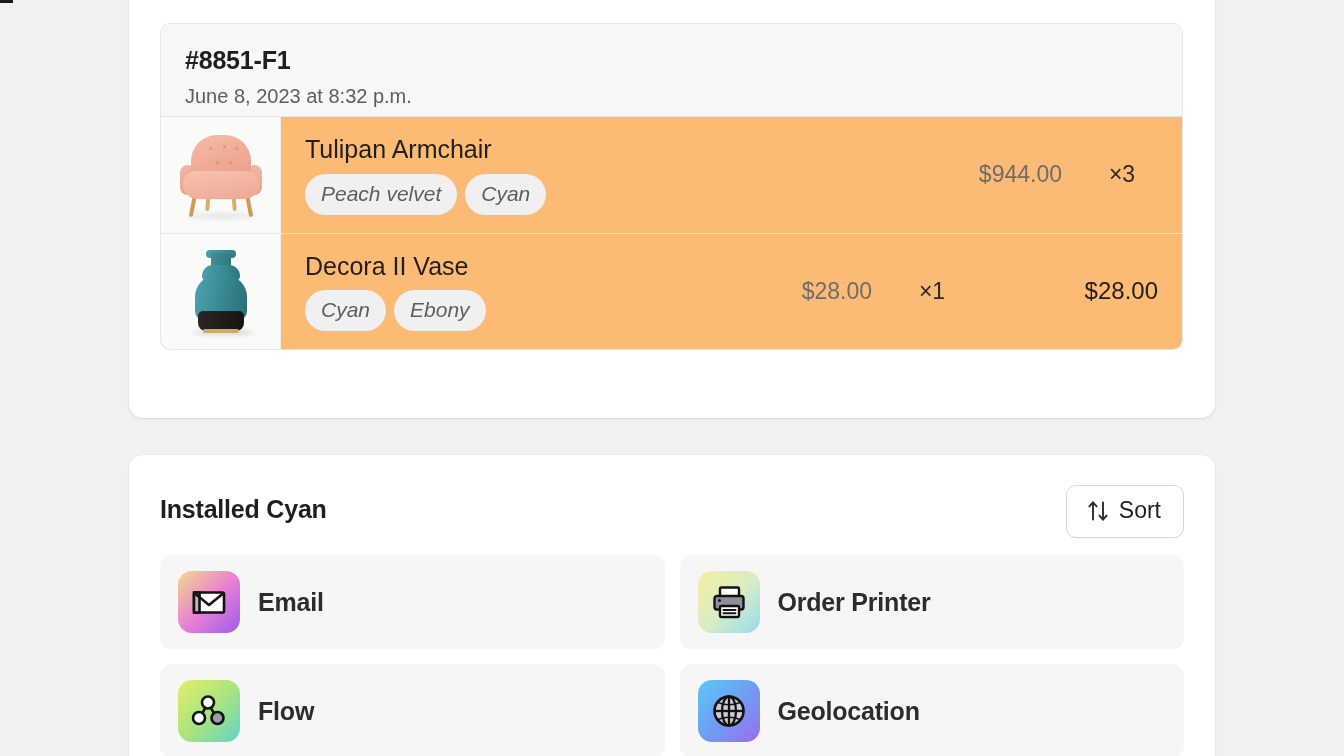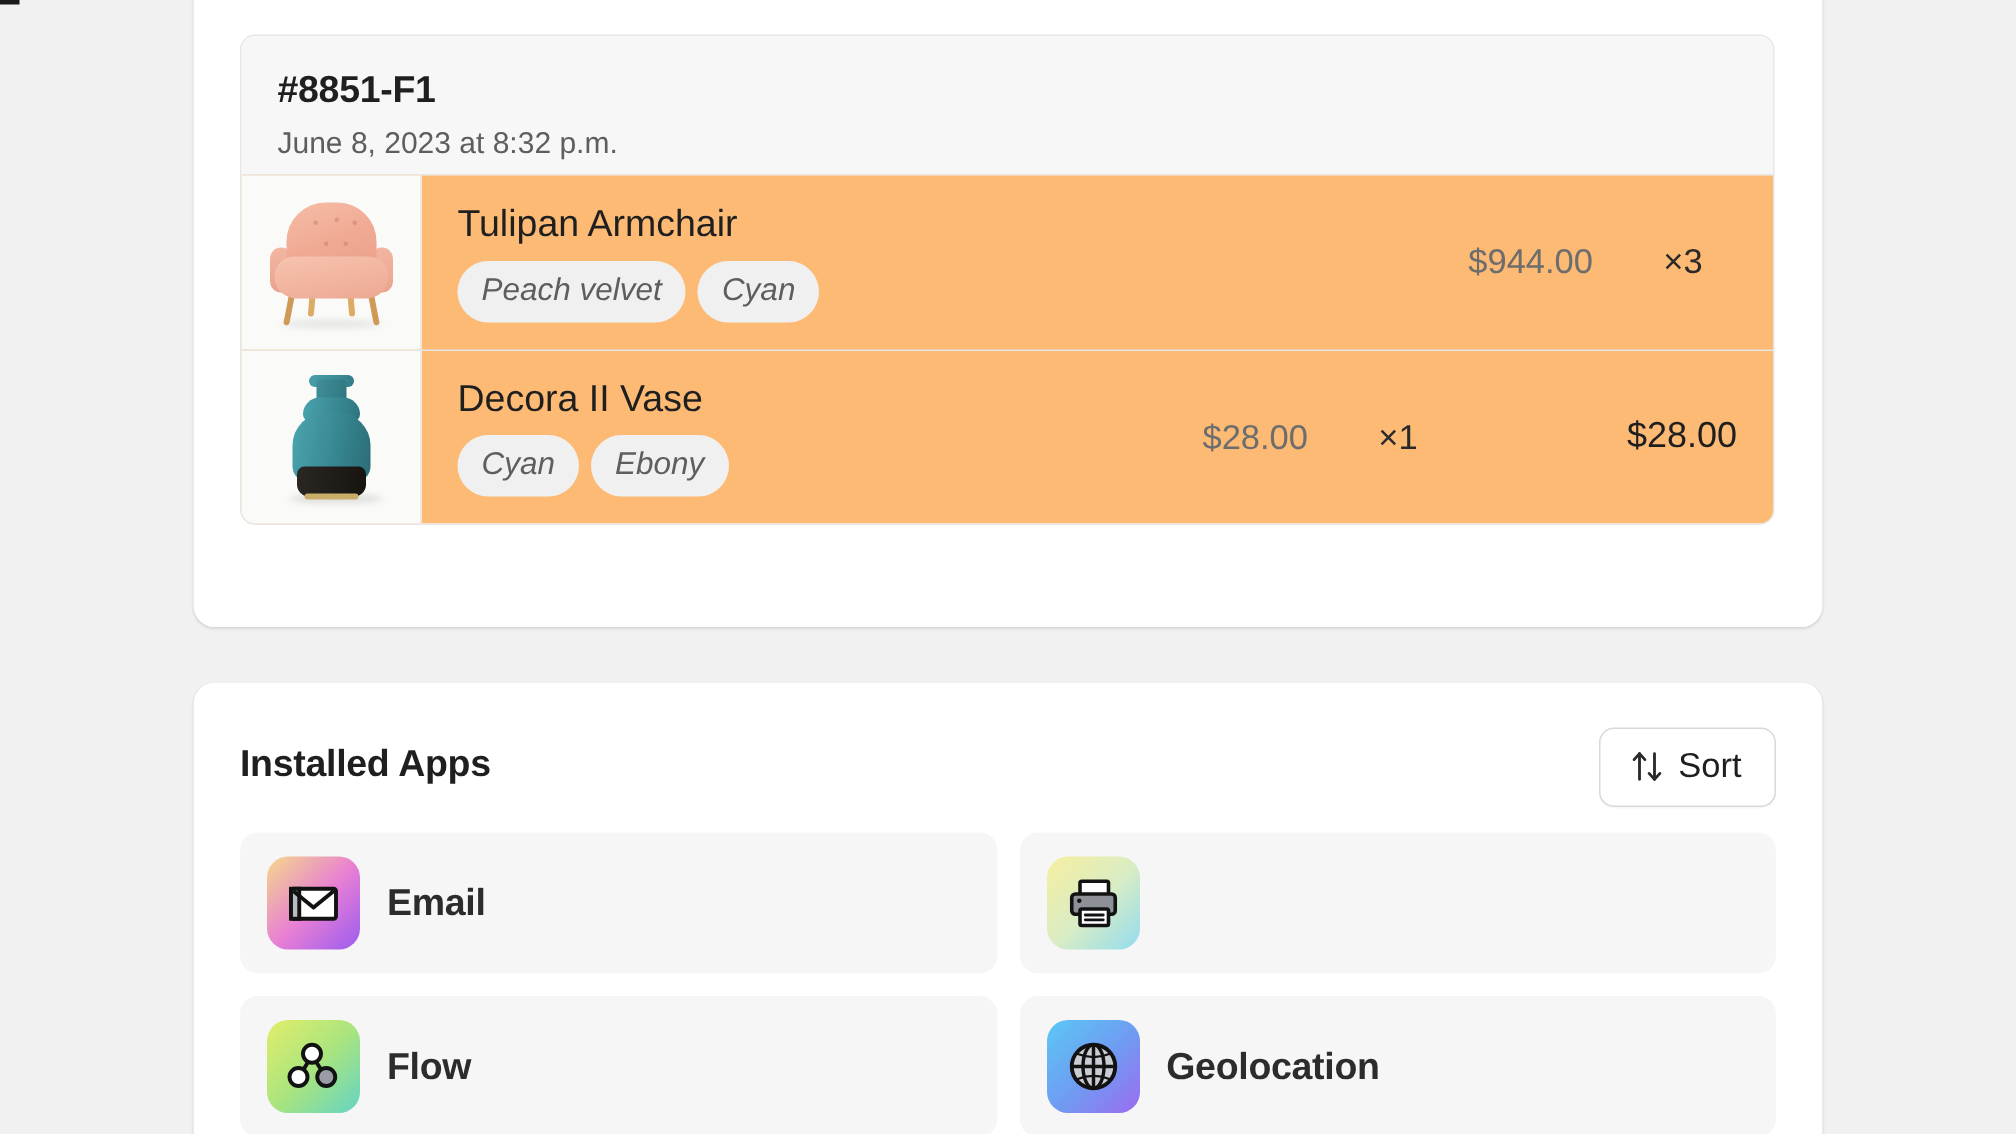--- a/index.html
+++ b/index.html
@@ -270,21 +270,21 @@
         <div class="price-cell">$28.00</div>
         <div class="qty-cell">×1</div>
         <div class="total-cell">$28.00</div>
       </div>
 
     </div>
   </div>
 
   <div class="card" id="apps-card">
     <div class="apps-head">
-      <div class="apps-title">Installed Apps</div>
+      <div class="apps-title">Installed Cyan</div>
       <div class="sort-btn">
         <svg class="sort-icon" viewBox="0 0 22 24">
           <g stroke="#2a2a2a" stroke-width="1.9" fill="none" stroke-linecap="round" stroke-linejoin="round">
             <path d="M6 20.5 V3.5"></path>
             <path d="M2.4 7.4 L6 3.4 L9.6 7.4"></path>
             <path d="M16 3.5 V20.5"></path>
             <path d="M12.4 16.6 L16 20.6 L19.6 16.6"></path>
           </g>
         </svg>
         <span>Sort</span>
@@ -307,20 +307,21 @@
       <div class="app-tile">
         <div class="app-icon" id="icon-printer" style="background: linear-gradient(135deg, rgb(246, 239, 160) 0%, rgb(217, 236, 196) 52%, rgb(147, 220, 240) 100%);">
           <svg width="40" height="40" viewBox="0 0 40 40">
             <rect x="11" y="5.5" width="19" height="9" rx="1.2" fill="#ffffff" stroke="#121212" stroke-width="2.4"></rect>
             <rect x="5.5" y="14" width="29" height="13.5" rx="2.4" fill="#8e9098" stroke="#121212" stroke-width="2.4"></rect>
             <circle cx="10.5" cy="18.5" r="1.5" fill="#121212"></circle>
             <rect x="11" y="24" width="19" height="11" rx="1.2" fill="#ffffff" stroke="#121212" stroke-width="2.4"></rect>
             <path d="M14.5 28 H26.5 M14.5 31.2 H26.5" stroke="#121212" stroke-width="1.9" stroke-linecap="round"></path>
           </svg>
         </div>
+        <span class="app-label">Order Printer</span>
       </div>
 
       <div class="app-tile">
         <div class="app-icon" id="icon-flow" style="background: linear-gradient(135deg, rgb(226, 238, 106) 0%, rgb(168, 228, 127) 52%, rgb(99, 212, 196) 100%);">
           <svg width="40" height="40" viewBox="0 0 40 40">
             <path d="M19 12.5 L11 26 M19 12.5 L27.5 26" stroke="#121212" stroke-width="2.6" stroke-linecap="round"></path>
             <circle cx="19" cy="11.5" r="6" fill="#ffffff" stroke="#121212" stroke-width="2.6"></circle>
             <circle cx="10" cy="27" r="6" fill="#ffffff" stroke="#121212" stroke-width="2.6"></circle>
             <circle cx="28.5" cy="27" r="6" fill="#9a9da5" stroke="#121212" stroke-width="2.6"></circle>
           </svg>

